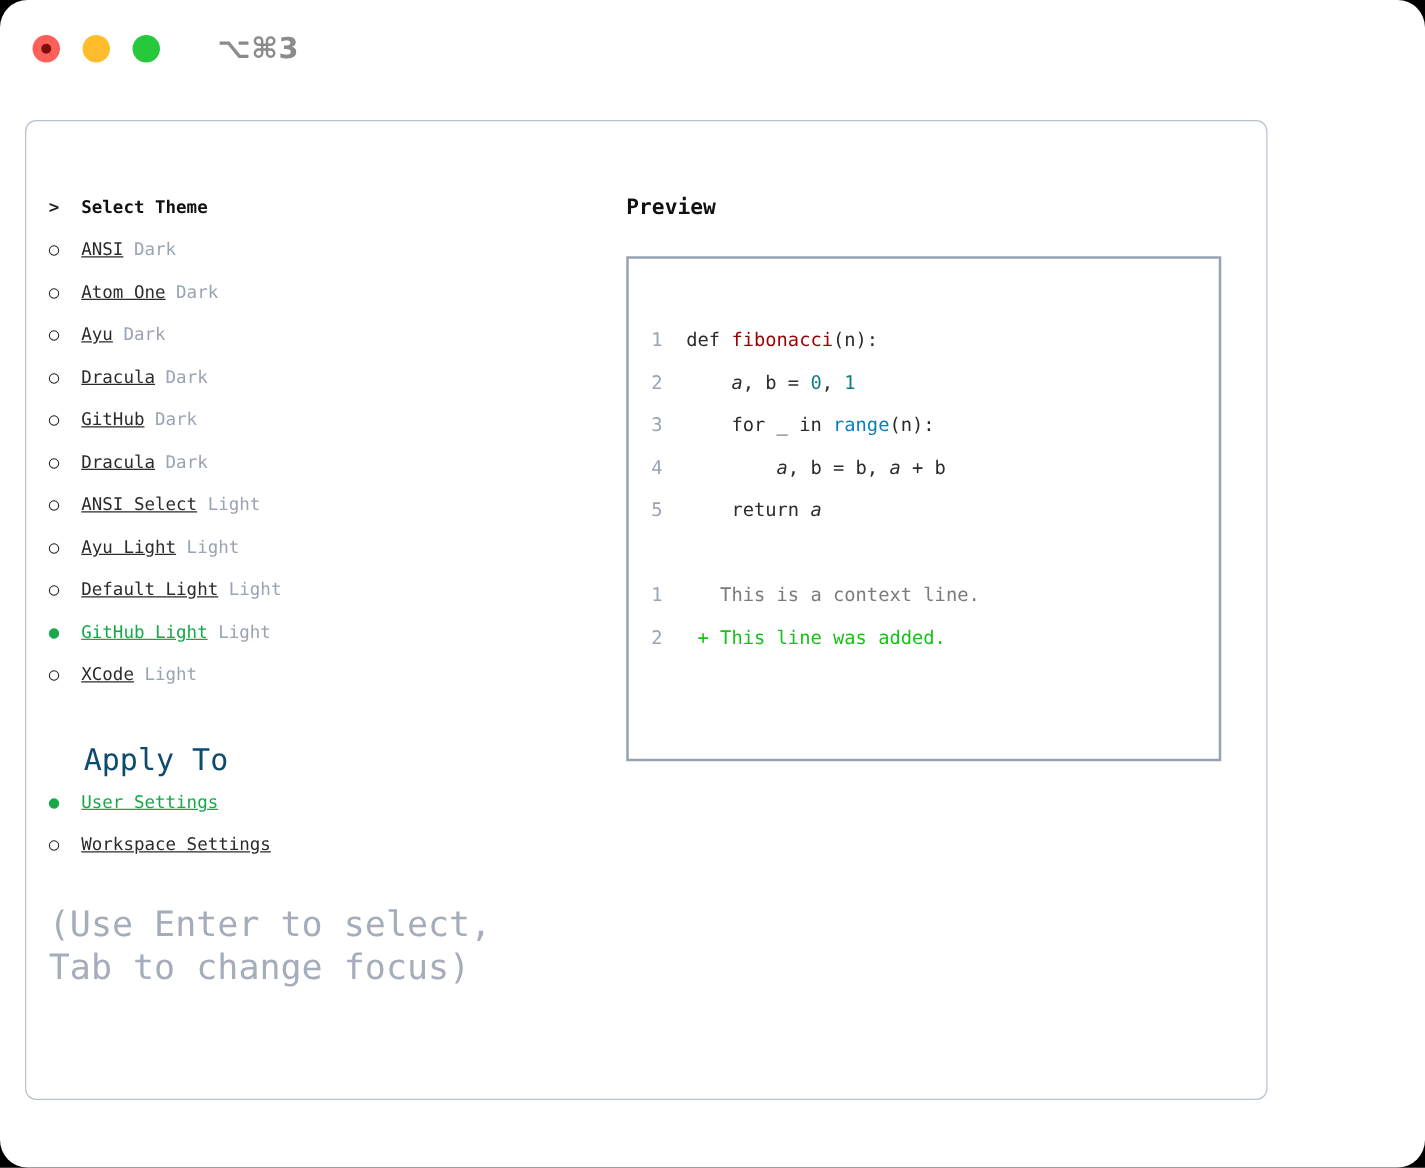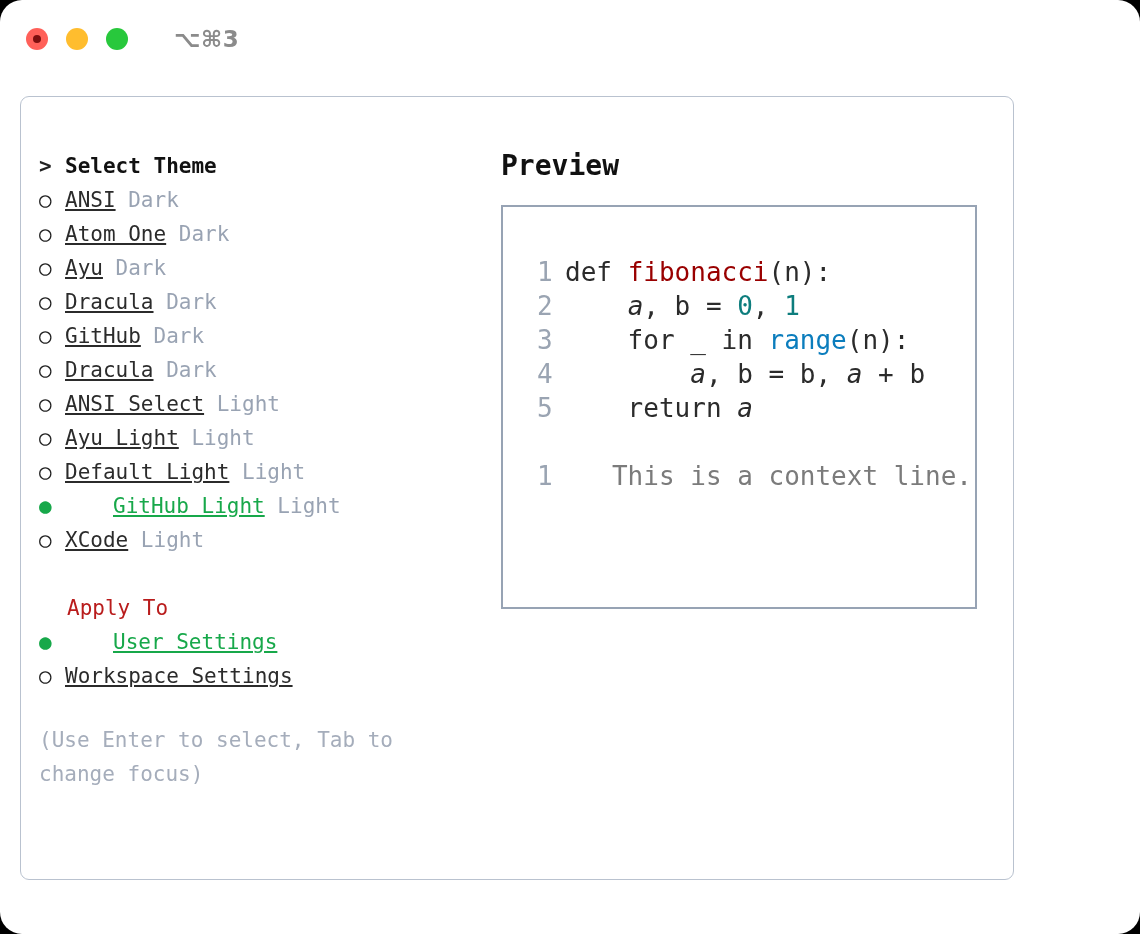--- a/index.html
+++ b/index.html
@@ -85,81 +85,80 @@
   
   .left-pane {
     position: absolute;
     left: 18px;
     top: 52px;
     width: 440px;
   }
   .row {
     height: 34px;
     line-height: 34px;
-    font-size: 21px;
+    font-size: 14px;
     white-space: pre;
     display: block;
   }
   .header-row {
     font-weight: bold;
     color: #111111;
   }
   .marker {
     display: inline-block;
     width: 26px;
     color: #222222;
   }
   .marker.sel { color: #17a84a; }
   .label { color: #2b2b2b; text-decoration: underline; }
-  .label.sel { color: #17a84a; margin-left: 48px; }
+  .label.sel { color: #17a84a; }
   .tag { color: #99a3b3; }
   .section-head {
     height: 34px;
     line-height: 34px;
-    font-size: 21px;
-    color: #b91c1c;
+    font-size: 24px;
+    color: #0c4a6e;
     padding-left: 28px;
     white-space: pre;
   }
   .spacer-sm { height: 34px; }
   .spacer-xs { height: 30px; }
   .hint {
-    font-size: 21px;
+    font-size: 28px;
     line-height: 34px;
     color: #a5adbb;
     width: 410px;
   }
   
   .right-pane {
     position: absolute;
     left: 480px;
     top: 52px;
     width: 500px;
   }
   .preview-title {
-    font-size: 28px;
+    font-size: 17px;
     font-weight: bold;
     color: #111111;
     line-height: 34px;
     margin-bottom: 22px;
   }
   .preview-box {
     width: 476px;
     height: 404px;
     border: 2px solid #97a3b4;
     box-sizing: border-box;
     background: #ffffff;
     padding: 48px 0 0 18px;
   }
   .code-line {
     height: 34px;
     line-height: 34px;
-    font-size: 26px;
+    font-size: 15px;
     white-space: pre;
-    margin-left: 16px;
   }
   .ln {
     display: inline-block;
     width: 28px;
     color: #9aa4b2;
   }
   .tok-plain  { color: #2b2b2b; }
   .tok-fn     { color: #990000; }
   .tok-num    { color: #0d7d7d; }
   .tok-builtin{ color: #0b7dbd; }
@@ -224,19 +223,20 @@
           <div id="code-block">
               <div class="code-line"><span class="ln">1</span><span class="tok-plain">def </span><span class="tok-fn">fibonacci</span><span class="tok-plain">(n):</span></div>
               <div class="code-line"><span class="ln">2</span><span class="tok-plain">    </span><span class="tok-var">a</span><span class="tok-plain">, b = </span><span class="tok-num">0</span><span class="tok-plain">, </span><span class="tok-num">1</span></div>
               <div class="code-line"><span class="ln">3</span><span class="tok-plain">    for _ in </span><span class="tok-builtin">range</span><span class="tok-plain">(n):</span></div>
               <div class="code-line"><span class="ln">4</span><span class="tok-plain">        </span><span class="tok-var">a</span><span class="tok-plain">, b = b, </span><span class="tok-var">a</span><span class="tok-plain"> + b</span></div>
               <div class="code-line"><span class="ln">5</span><span class="tok-plain">    return </span><span class="tok-var">a</span></div>
             </div>
           <div class="gap-line"></div>
           <div id="diff-block">
               <div class="code-line"><span class="ln">1</span><span class="diff-ctx">   This is a context line.</span></div>
+              <div class="code-line"><span class="ln">2</span><span class="diff-add"> + This line was added.</span></div>
             </div>
         </div>
       </div>
 
     </div>
   </div>
 </div>
 
 </body></html>

